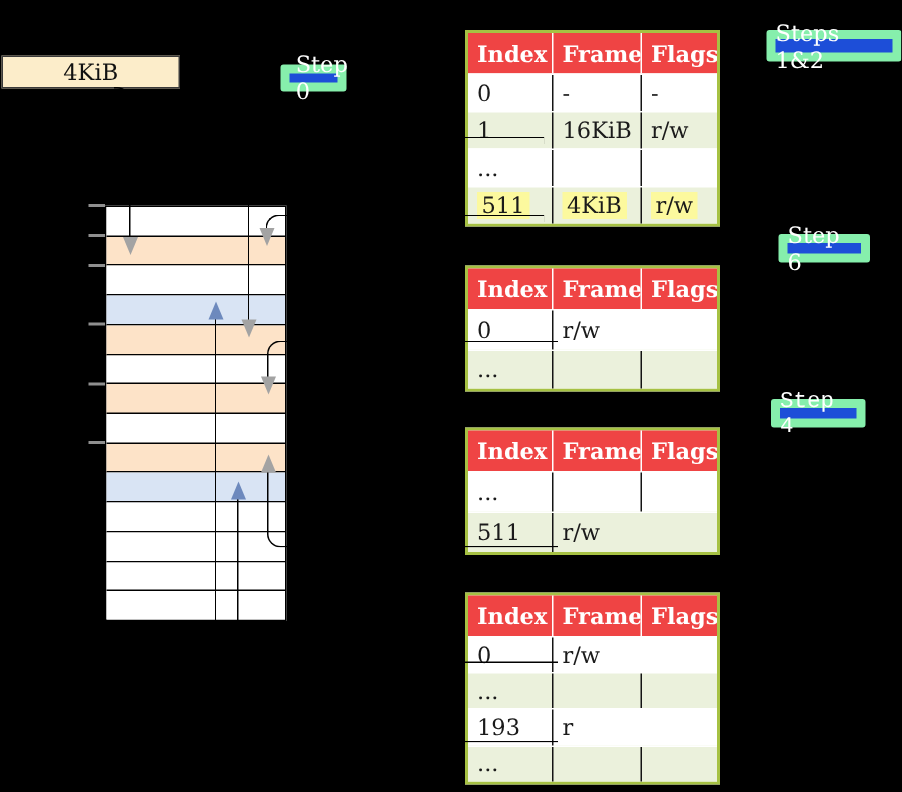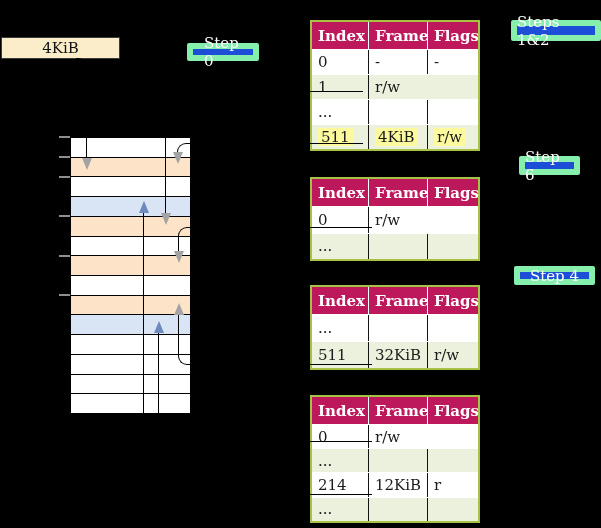--- a/index.html
+++ b/index.html
@@ -13,45 +13,45 @@
     background:#fcedca;border:1px solid #3a3a3a;box-sizing:border-box;
     display:flex;align-items:center;justify-content:center;
     font-size:15px;color:#111;
   }
   
   .step-label{
     position:absolute;background:#1d4ed8;color:#fff;border-radius:2px;
     display:flex;align-items:center;justify-content:center;
     font-size:15px;box-sizing:border-box;border:6px solid #86efac;
   }
-  #step0{left:187px;top:43px;width:72px;height:18px;padding-left:11px;}
+  #step0{left:187px;top:43px;width:44px;height:18px;padding-left:11px;}
   #steps12{left:511px;top:20px;width:90px;height:21px;}
   #step3{left:519px;top:156px;width:61px;height:19px;}
-  #step4{left:514px;top:266px;width:81px;height:19px;}
+  #step4{left:514px;top:266px;width:63px;height:19px;font-family:Liberation Mono, monospace;}
   
   .mem-col{
     position:absolute;left:70px;top:137px;width:121px;height:277px;
     border:1px solid #000;box-sizing:border-box;background:#fff;
     display:flex;flex-direction:column;
   }
   .mem-row{flex:1;border-bottom:1px solid #000;}
   .mem-row:last-child{border-bottom:none;}
   .fill-white{background:#ffffff;}
   .fill-peach{background:#fde3c8;}
   .fill-blue{background:#d9e4f4;}
   .tick{position:absolute;left:59px;width:11px;height:2px;background:#8f8f8f;}
   
   .ptable{
     position:absolute;left:310px;width:170px;
     border:2px solid #a6c143;box-sizing:border-box;background:#fff;
   }
   .prow{display:grid;grid-template-columns:56px 59px 51px;}
   .prow .cell{padding-left:6px;box-sizing:border-box;overflow:hidden;
     font-size:15px;color:#1a1a1a;display:flex;align-items:center;}
-  .phead{background:#be185d;}
+  .phead{background:#ef4444;}
   .phead .cell{color:#fff;font-weight:bold;font-size:15px;}
   .phead .cell + .cell{border-left:1px solid #fff;}
   .pbody .cell + .cell{border-left:1px solid #141414;}
   .pbody{border-top:1px solid #fff;}
   .row-green{background:#ebf1dc;}
   .row-white{background:#ffffff;}
   .hl{background:#fcf99e;padding:0 3px;}
   .t1{top:20px;height:131px;}  .t1 .phead{height:27px;} .t1 .pbody{height:24px;}
   .t2{top:177px;height:84px;}  .t2 .phead{height:27px;} .t2 .pbody{height:25.5px;}
   .t3{top:285px;height:85px;}  .t3 .phead{height:27px;} .t3 .pbody{height:26px;}
@@ -112,20 +112,21 @@
       <div class="cell">Frame</div>
       <div class="cell">Flags</div>
     </div>
     <div class="prow pbody row-white">
       <div class="cell">0</div>
       <div class="cell">-</div>
       <div class="cell">-</div>
     </div>
     <div class="prow pbody row-green">
       <div class="cell">1</div>
+      <div class="cell">16KiB</div>
       <div class="cell">r/w</div>
     </div>
     <div class="prow pbody row-white">
       <div class="cell">...</div>
       <div class="cell"></div>
       <div class="cell"></div>
     </div>
     <div class="prow pbody row-green">
       <div class="cell">
           <span class="hl">511</span>
@@ -162,43 +163,41 @@
       <div class="cell">Frame</div>
       <div class="cell">Flags</div>
     </div>
     <div class="prow pbody row-white">
       <div class="cell">...</div>
       <div class="cell"></div>
       <div class="cell"></div>
     </div>
     <div class="prow pbody row-green">
       <div class="cell">511</div>
-      <div class="cell">32KiB</div>
       <div class="cell">r/w</div>
     </div>
   </div>
 
   <div class="ptable t4">
     <div class="prow phead">
       <div class="cell">Index</div>
       <div class="cell">Frame</div>
       <div class="cell">Flags</div>
     </div>
     <div class="prow pbody row-white">
       <div class="cell">0</div>
       <div class="cell">r/w</div>
     </div>
     <div class="prow pbody row-green">
       <div class="cell">...</div>
       <div class="cell"></div>
       <div class="cell"></div>
     </div>
     <div class="prow pbody row-white">
-      <div class="cell">214</div>
-      <div class="cell">12KiB</div>
+      <div class="cell">193</div>
       <div class="cell">r</div>
     </div>
     <div class="prow pbody row-green">
       <div class="cell">...</div>
       <div class="cell"></div>
       <div class="cell"></div>
     </div>
   </div>
 
   <div class="gline stub" style="left:76px;top:58px;width:11px;height:13px;"></div>

